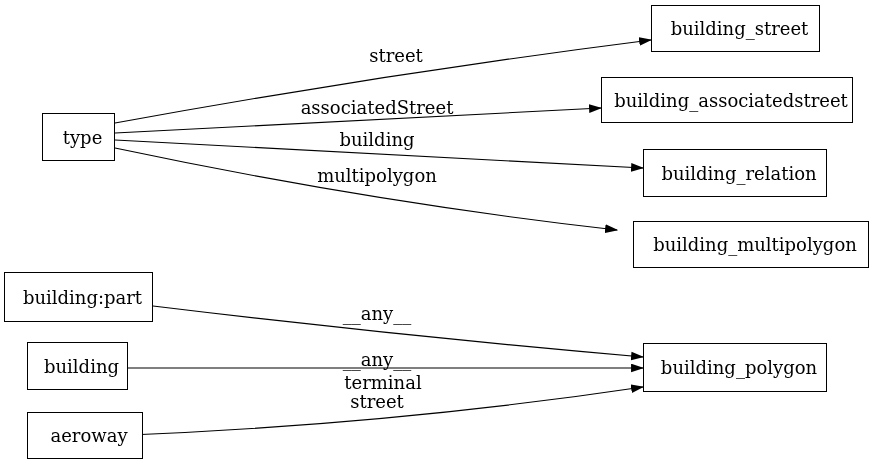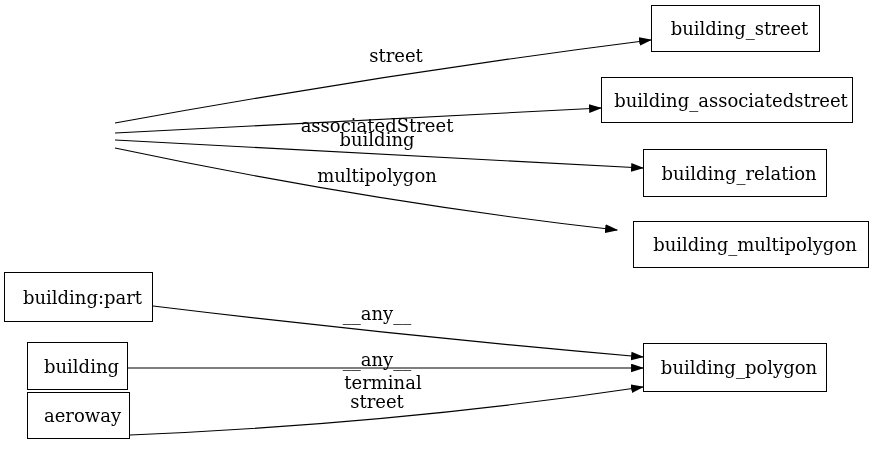--- a/index.html
+++ b/index.html
@@ -48,47 +48,50 @@
     </defs>
     <path d="M115,123 Q383,74 651,40" marker-end="url(#arrow)"></path>
     <path d="M115,133 L601,108" marker-end="url(#arrow)"></path>
     <path d="M115,140 L643,168" marker-end="url(#arrow)"></path>
     <path d="M115,148 Q370,202 617,230" marker-end="url(#arrow)"></path>
     <path d="M153,306 Q400,336 643,357" marker-end="url(#arrow)"></path>
     <path d="M128,368 L643,368" marker-end="url(#arrow)"></path>
     <path d="M130,435 Q395,424 643,387" marker-end="url(#arrow)"></path>
   </svg>
 
+  <div class="node" style="left:42px;  top:113px; width:73px;  height:48px;">
+    <span>type</span>
+  </div>
   <div class="node" style="left:651px; top:5px;   width:169px; height:47px;">
     <span>building_street</span>
   </div>
   <div class="node" style="left:601px; top:77px;  width:252px; height:46px;">
     <span>building_associatedstreet</span>
   </div>
   <div class="node" style="left:643px; top:149px; width:184px; height:48px;">
     <span>building_relation</span>
   </div>
   <div class="node" style="left:633px; top:221px; width:236px; height:47px;">
     <span>building_multipolygon</span>
   </div>
   <div class="node" style="left:4px;   top:272px; width:149px; height:50px;">
     <span>building:part</span>
   </div>
   <div class="node" style="left:27px;  top:342px; width:101px; height:48px;">
     <span>building</span>
   </div>
-  <div class="node" style="left:27px;  top:392px; width:103px; height:47px;">
+  <div class="node" style="left:27px;  top:412px; width:116px; height:47px;">
     <span>aeroway</span>
   </div>
   <div class="node" style="left:643px; top:343px; width:184px; height:49px;">
     <span>building_polygon</span>
   </div>
 
   <div class="edge-label" style="left:376px; top:55px;margin-left:20px;">street</div>
-  <div class="edge-label" style="left:377px; top:107px;margin-top:18px;">associatedStreet</div>
+  <div class="edge-label" style="left:377px; top:107px;">associatedStreet</div>
   <div class="edge-label" style="left:377px; top:139px;">building</div>
   <div class="edge-label" style="left:377px; top:175px;">multipolygon</div>
   <div class="edge-label" style="left:377px; top:313px;">__any__</div>
   <div class="edge-label" style="left:377px; top:359px;">__any__</div>
   <div class="edge-label" style="left:377px; top:392px;">
     <span style="display:block;margin-left:12px;">terminal</span>
     <span style="display:block;">street</span>
   </div>
 
 </div>

